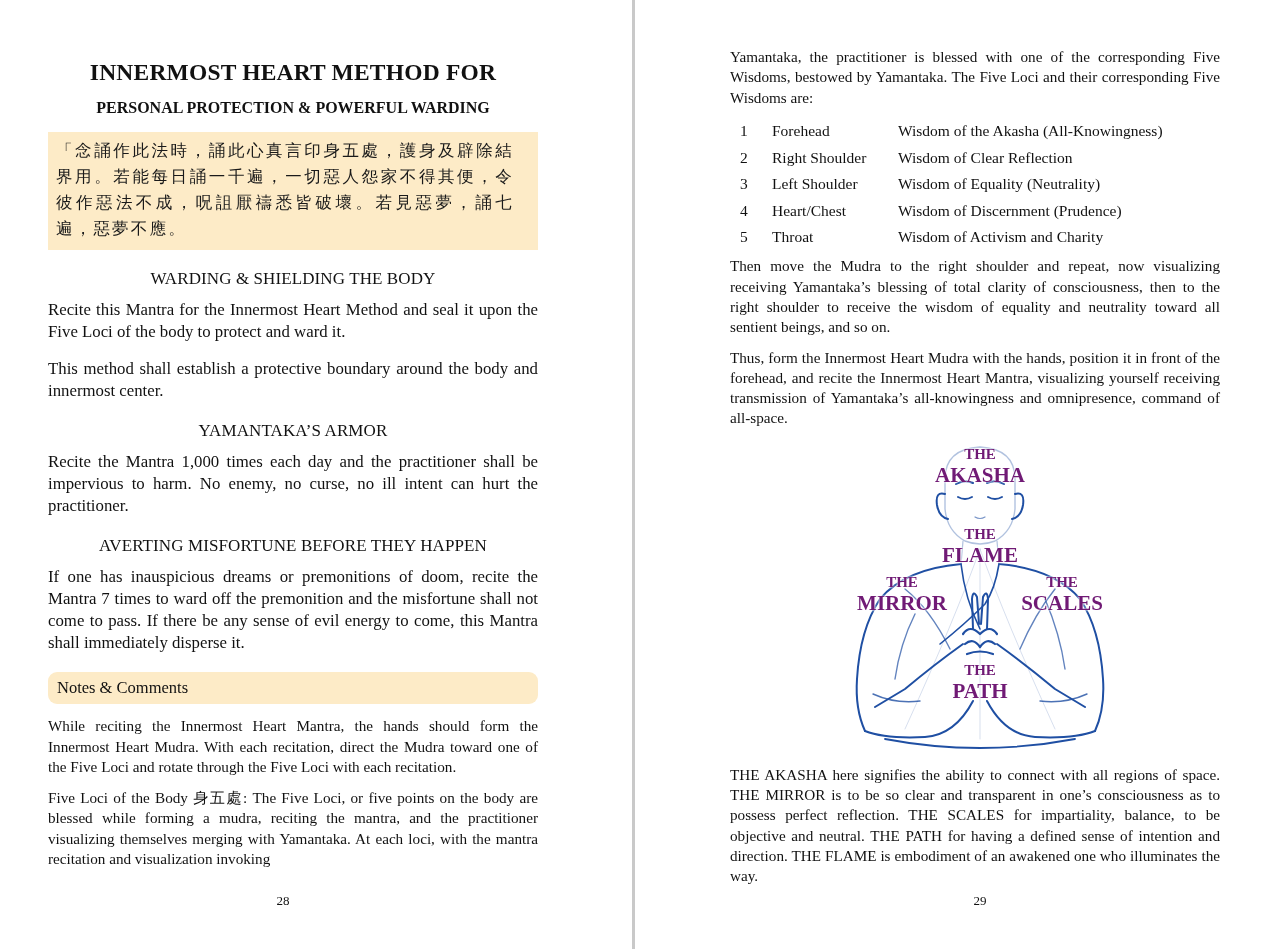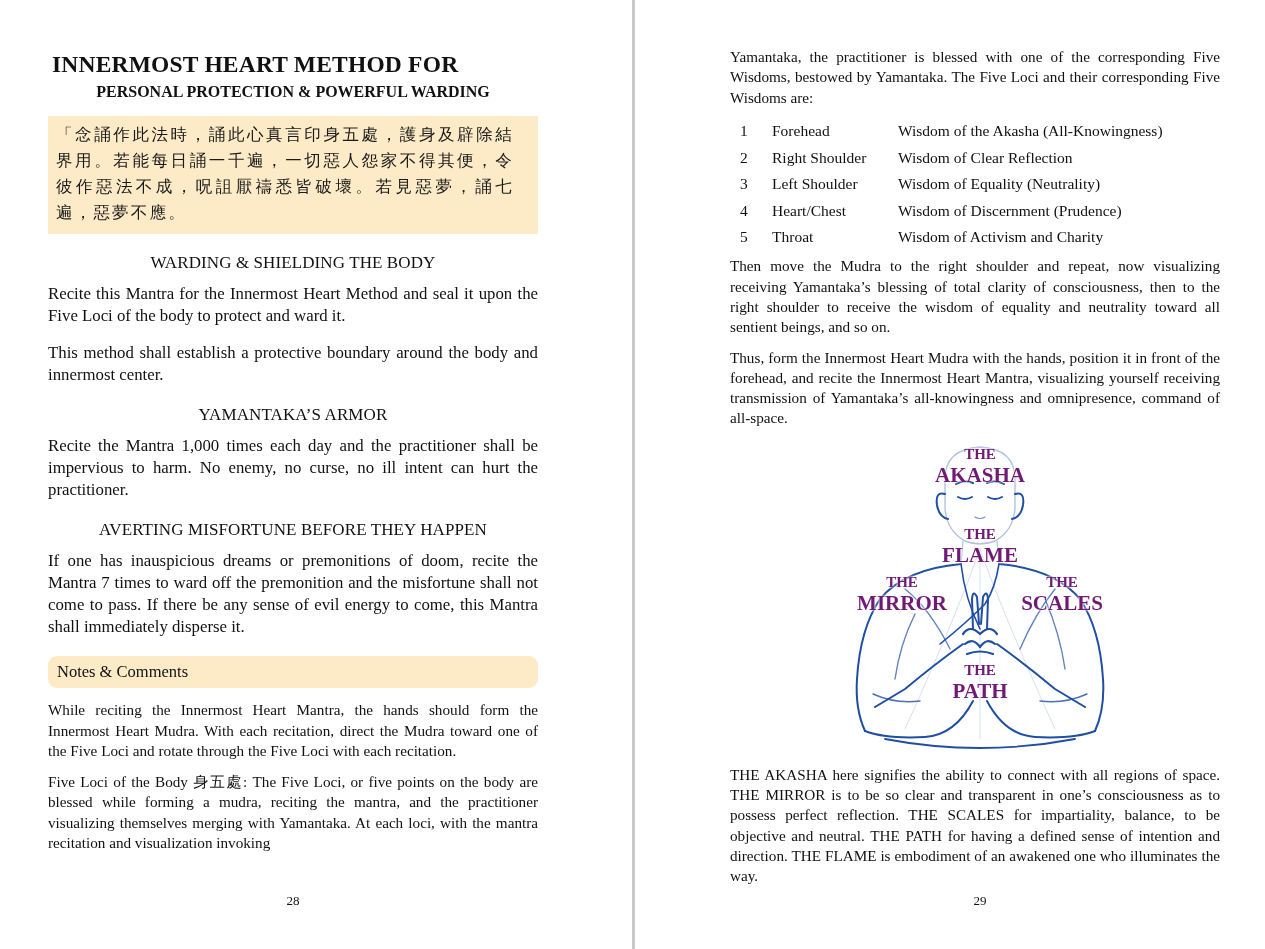--- a/index.html
+++ b/index.html
@@ -32,25 +32,26 @@
     background: #c9c9c9;
   }
   .col {
     position: absolute;
     width: 490px;
   }
   .page.left .col { left: 48px; top: 46px; }
   .page.right .col { left: 95px; top: 47px; }
 
   .title-main {
+    text-align: center;
     font-weight: bold;
     font-size: 23.5px;
     letter-spacing: 0.2px;
     line-height: 28px;
-    margin: 4px;
+    margin: 12px;
   }
   .title-sub {
     text-align: center;
     font-weight: bold;
     font-size: 16px;
     line-height: 20px;
     margin: 0 0 14px 0;
   }
   .cjk-box {
     background: #fdebc7;
@@ -91,21 +92,21 @@
     text-align: justify;
     margin: 0 0 10px 0;
   }
   .page-number {
     position: absolute;
     top: 893px;
     font-size: 13px;
     text-align: center;
     width: 40px;
   }
-  .page.left .page-number { left: 273px; }
+  .page.left .page-number { left: 263px; }
   .page.right .page-number { left: 325px; }
 
   
   p.rbody {
     font-size: 15.2px;
     line-height: 20.3px;
     text-align: justify;
     margin: 0 0 10px 0;
   }
   .loci-table {

